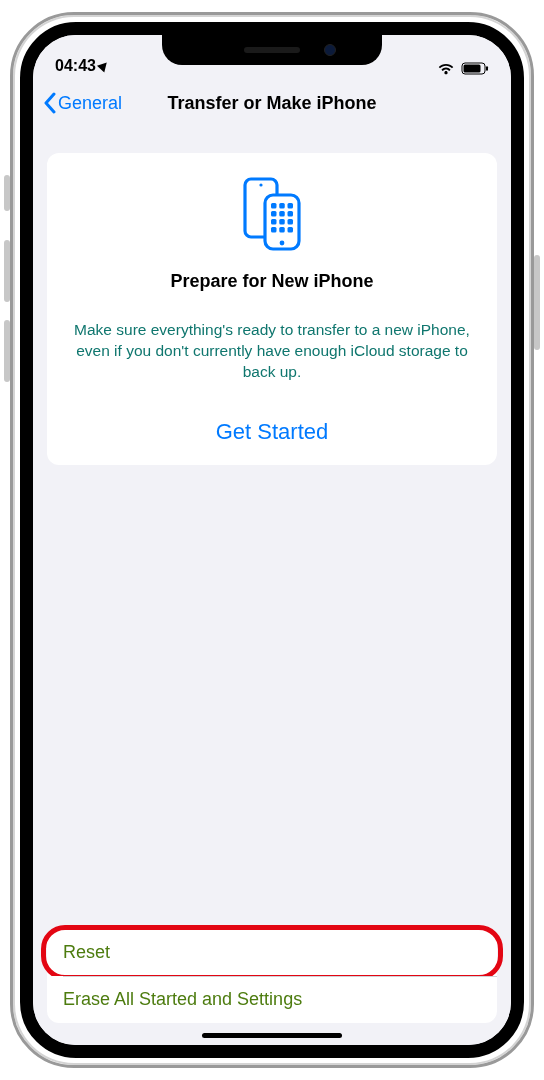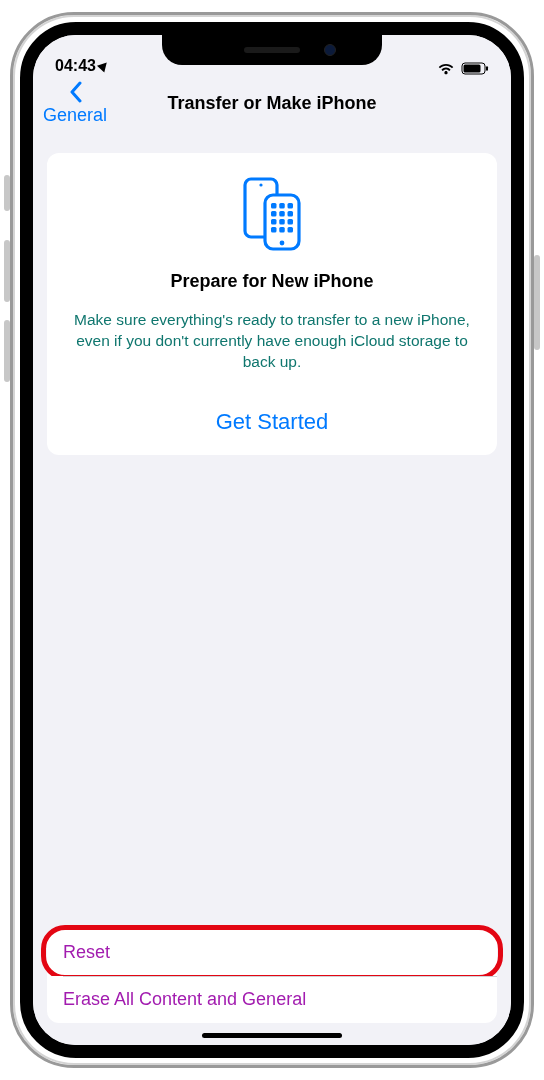--- a/index.html
+++ b/index.html
@@ -105,21 +105,20 @@
       align-items: center;
       position: relative;
       padding: 0 10px;
     }
     .back-btn {
       display: flex;
       align-items: center;
       color: #007aff;
       font-size: 18px;
       gap: 2px;
-      flex-direction: column;
     }
     .back-chev svg { display: block; }
     .nav-title {
       position: absolute;
       left: 50%;
       transform: translateX(-50%);
       font-size: 18px;
       font-weight: 600;
       color: #000;
     }
@@ -137,21 +136,21 @@
       text-align: center;
     }
     .card-icon {
       display: flex;
       justify-content: center;
       margin-bottom: 18px;
     }
     .card-title {
       font-size: 18px;
       font-weight: 600;
-      margin-bottom: 18px;
+      margin-bottom: 28px;
       color: #000;
     }
     .card-desc {
       font-size: 15.5px;
       line-height: 1.35;
       color: #0f766e;
       margin-bottom: 36px;
       padding: 0 4px;
     }
     .card-cta {
@@ -161,21 +160,21 @@
     }
     
     .bottom-actions {
       position: absolute;
       bottom: 22px;
       left: 14px;
       right: 14px;
     }
     .action-row {
       background: #fff;
-      color: #a21caf;
+      color: #4d7c0f;
       font-size: 18px;
       padding: 13px 16px;
       position: relative;
     }
     .action-row.first {
       border-top-left-radius: 12px;
       border-top-right-radius: 12px;
     }
     .action-row.last {
       border-bottom-left-radius: 12px;
@@ -284,20 +283,20 @@
       <div class="card-desc">Make sure everything's ready to transfer to a new iPhone, even if you don't currently have enough iCloud storage to back up.</div>
       <span class="card-cta">Get Started</span>
     </div>
 
     <div class="bottom-actions">
       <div class="action-row first">
         <span>Reset</span>
         <div class="highlight-ring" style="top:-4px;left:-6px;right:-6px;bottom:-4px;"></div>
       </div>
       <div class="action-row last">
-        <span>Erase All Content and General</span>
+        <span>Erase All Started and Settings</span>
       </div>
     </div>
 
     <div class="home-indicator"></div>
   </div>
 
 </div>
 
 </body></html>

